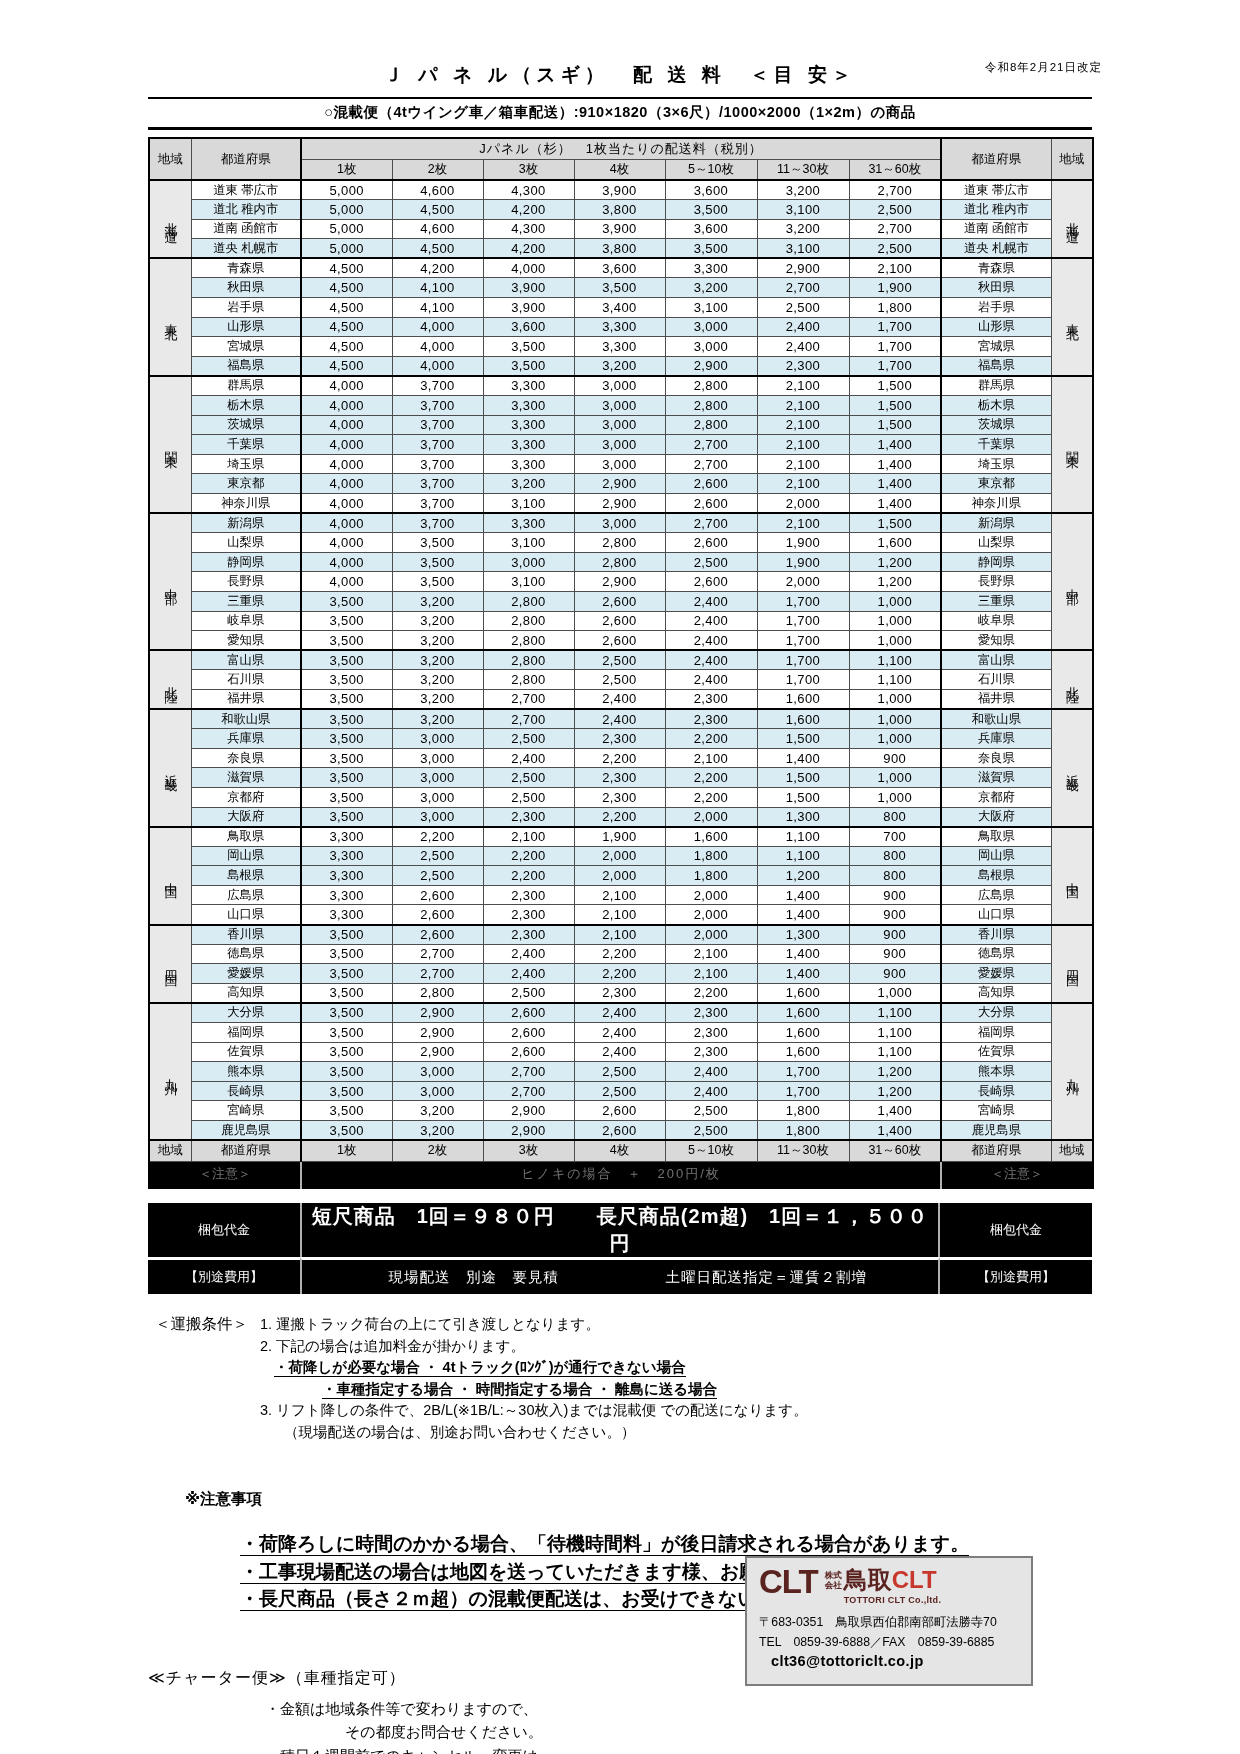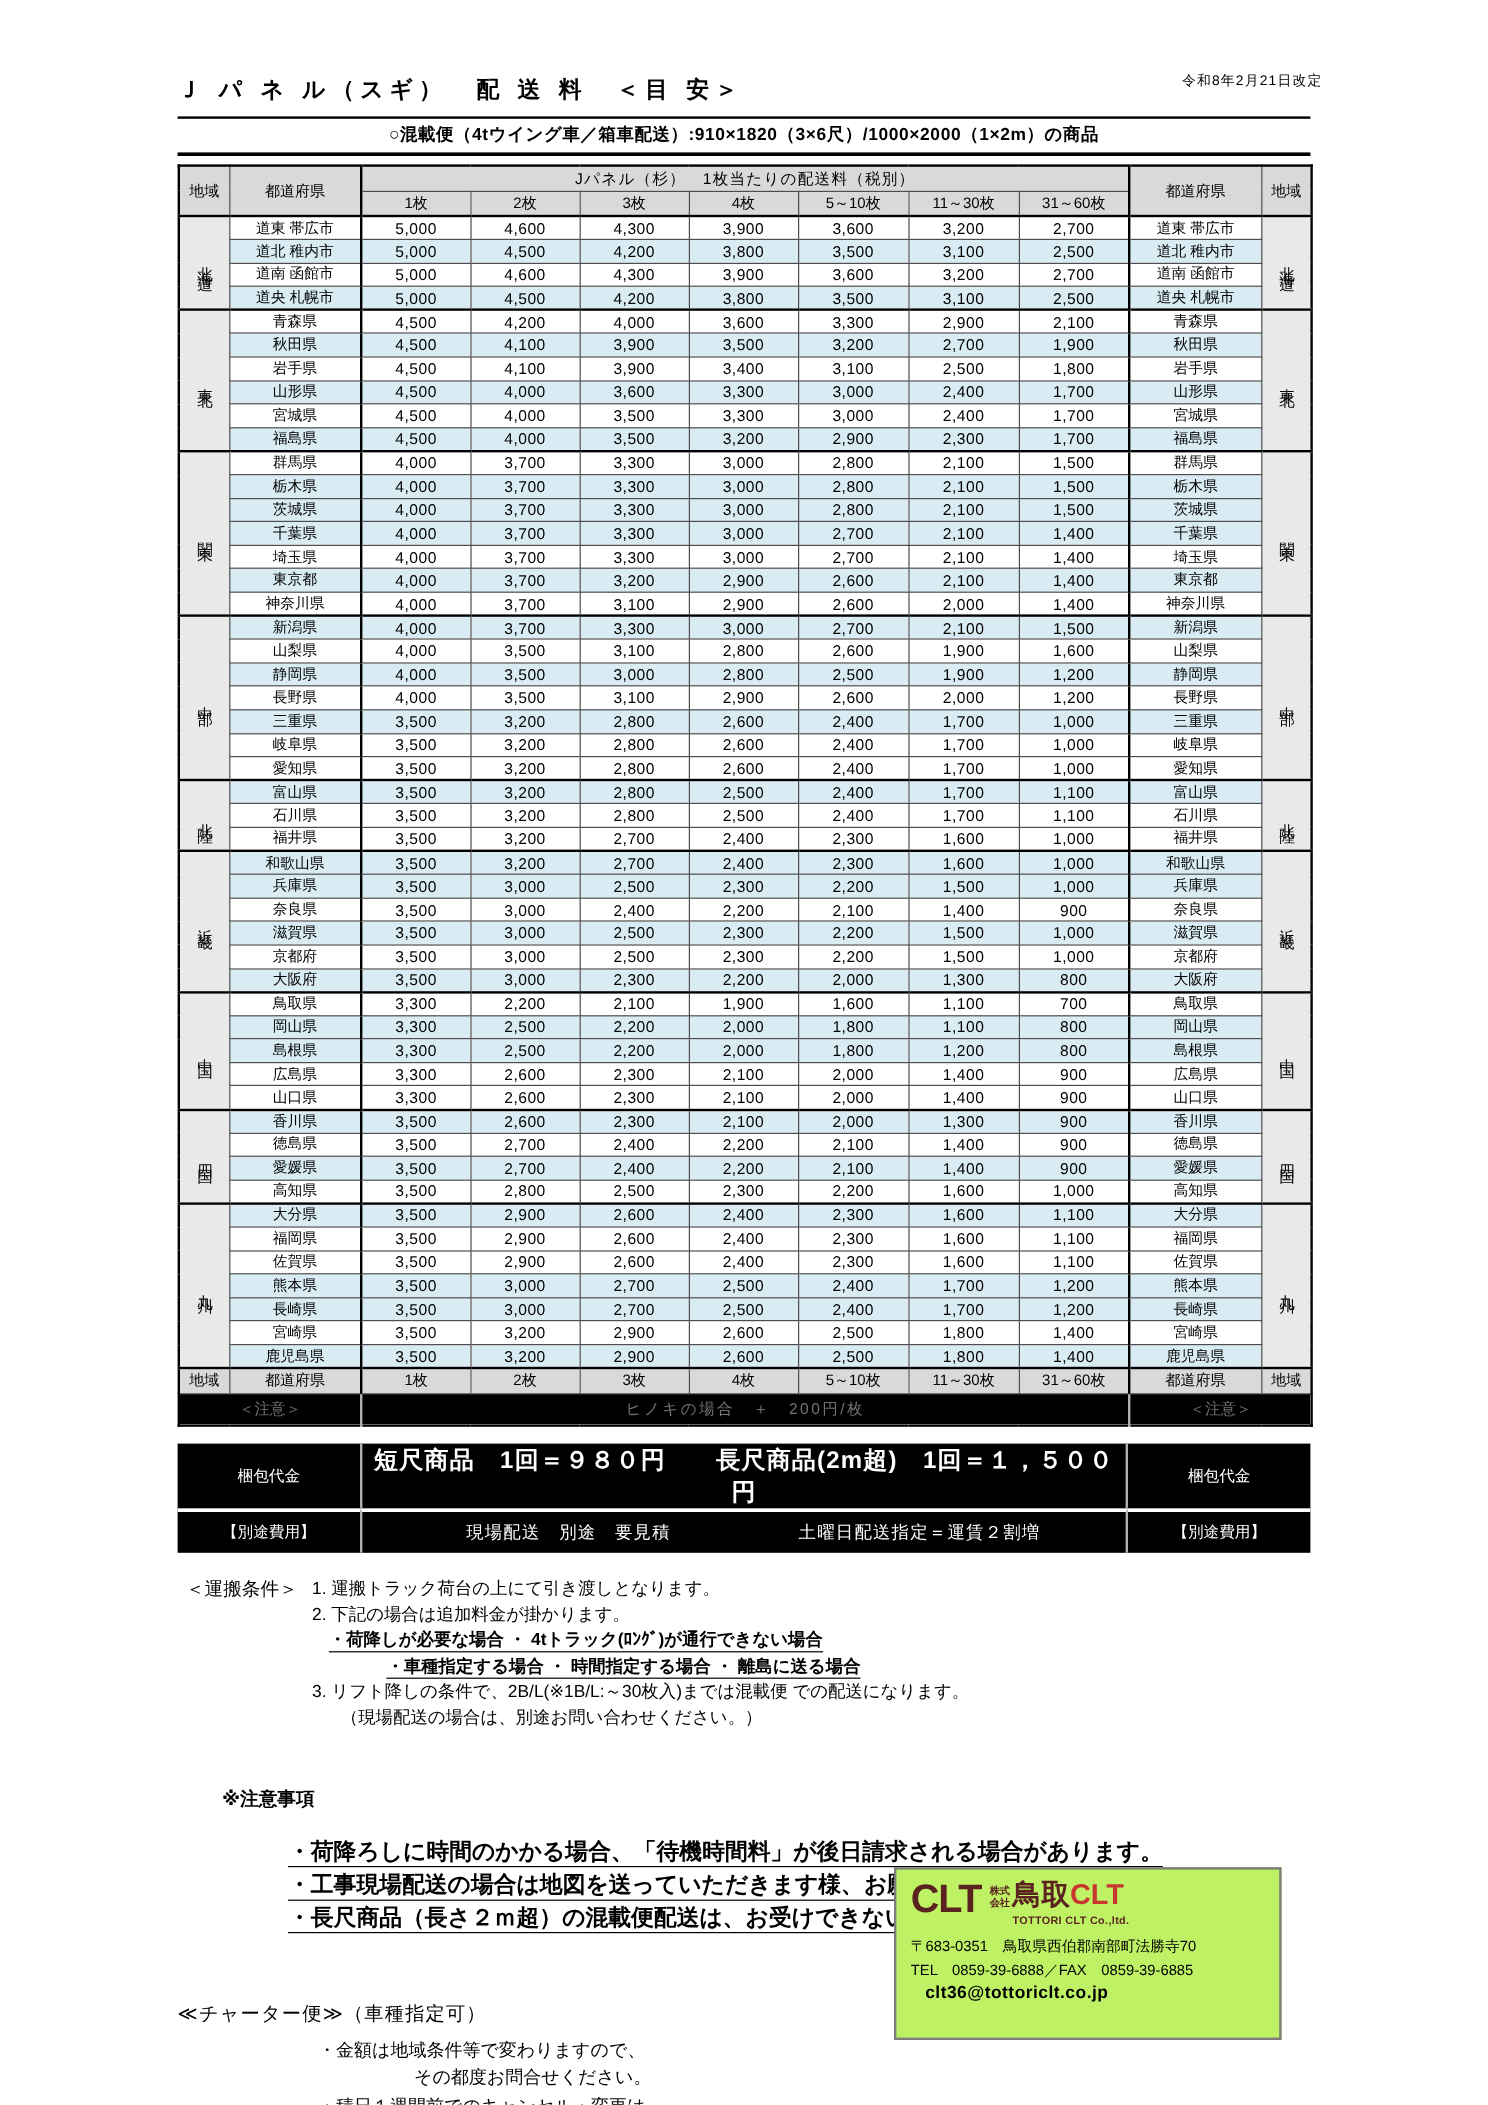--- a/index.html
+++ b/index.html
@@ -4,21 +4,21 @@
 <style>
   * { box-sizing: border-box; margin: 0; padding: 0; }
   html, body { background: #fff; }
   body {
     width: 1240px; height: 1754px; position: relative;
     font-family: "Liberation Sans", "DejaVu Sans", sans-serif;
     color: #000; overflow: hidden;
   }
   .content { width: 944px; margin-left: 148px; position: relative; }
   .rev-date { position: absolute; top: 60px; right: 138px; font-size: 11.5px; letter-spacing: 1px; }
-  .title { padding-top: 62px; font-size: 19px; font-weight: bold; letter-spacing: 5px; }
+  .title { padding-top: 62px; text-align: center; font-size: 19px; font-weight: bold; letter-spacing: 5px; }
   .subtitle-band {
     margin-top: 9px; border-top: 2px solid #000; border-bottom: 3px solid #000;
     padding: 4px 0 5px; text-align: center; font-size: 14.5px; font-weight: bold; letter-spacing: 0.5px;
   }
 
   table.price { border-collapse: collapse; width: 944px; margin-top: 7px; border: 2.5px solid #000; table-layout: fixed; }
   .price th, .price td { border: 1px solid #4d4d4d; text-align: center; vertical-align: middle; overflow: hidden; white-space: nowrap; }
   .price thead th { background: #d9d9d9; font-weight: normal; font-size: 12.5px; height: 21px; }
   .price thead th.group-head { font-size: 13px; letter-spacing: 1px; }
   .price tbody td { height: 19.6px; font-size: 12.3px; padding: 0 2px; }
@@ -53,21 +53,21 @@
   .notes { margin-top: 46px; margin-left: 37px; }
   .notes-head { font-weight: bold; font-size: 15.5px; }
   .notes-items { margin-left: 55px; margin-top: 20px; line-height: 27.5px; font-size: 19px; }
   .notes-items .ul { font-weight: bold; }
 
   .charter { margin-top: 55px; }
   .charter-head { font-size: 16px; letter-spacing: 1px; }
   .charter-items { margin-left: 117px; margin-top: 8px; line-height: 23.5px; font-size: 15px; }
   .charter-items .cont { margin-left: 80px; }
 
-  .company-box { position: absolute; left: 745px; top: 1556px; width: 323px; border: 2px solid #7d7d7d; padding: 9px 12px 26px; background: #bef264; }
+  .company-box { position: absolute; left: 745px; top: 1556px; width: 288px; border: 2px solid #7d7d7d; padding: 9px 12px 12px; background: #e5e5e5; }
   .logo-row { display: flex; align-items: flex-start; }
   .logo-mark { font-weight: 900; font-size: 33px; line-height: 30px; letter-spacing: -1px; }
   .logo-prefix { display: flex; flex-direction: column; font-size: 8.5px; margin: 4px 2px 14px 7px; line-height: 9.5px; font-weight: bold; }
   .logo-name-wrap { display: flex; flex-direction: column; }
   .logo-name { line-height: 25px; white-space: nowrap; }
   .logo-name .jp { font-size: 24px; font-weight: bold; }
   .logo-name .suffix { font-size: 24px; font-weight: bold; }
   .logo-sub { font-size: 9px; font-weight: bold; letter-spacing: 0.3px; }
   .company-lines { margin-top: 8px; font-size: 12.3px; line-height: 19.5px; white-space: nowrap; }
   .company-email { font-weight: bold; font-size: 14.5px; margin-left: 12px; letter-spacing: 0.4px; }

